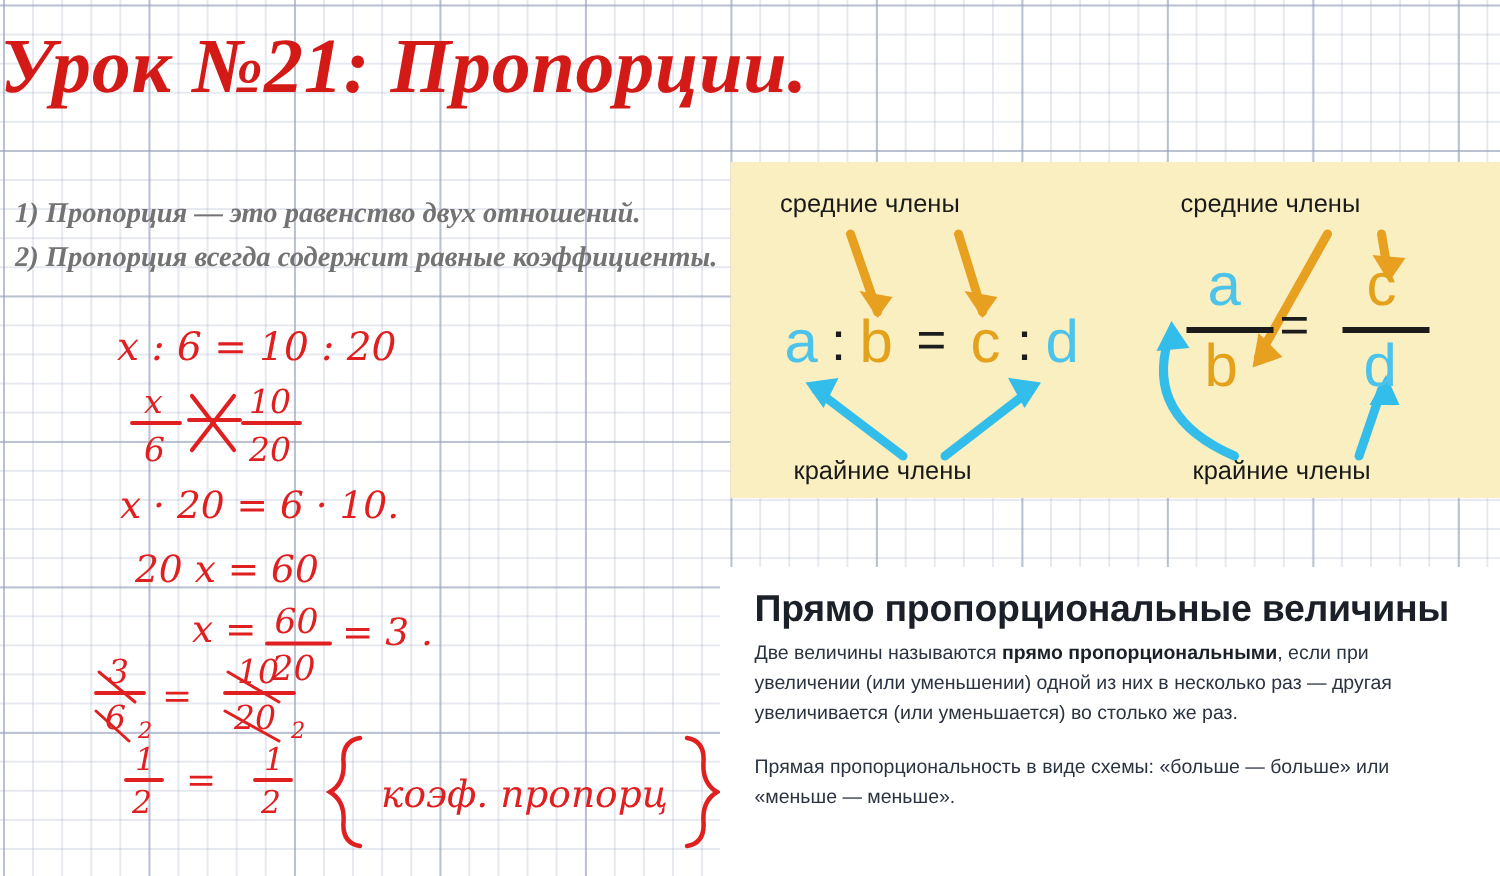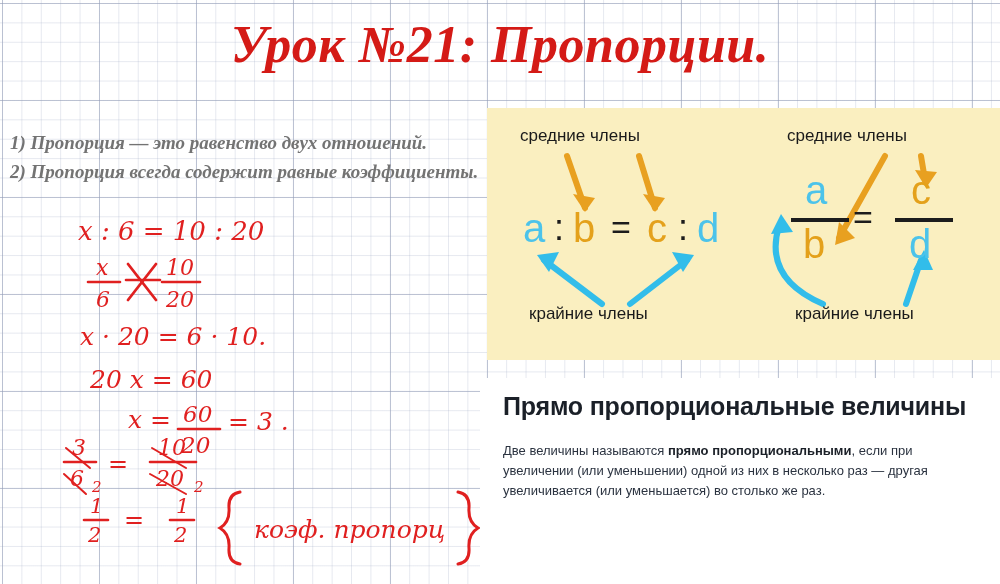--- a/index.html
+++ b/index.html
@@ -26,21 +26,21 @@
       97px 97px,
       97px 97px,
       19.4px 19.4px,
       19.4px 19.4px;
     background-position: 2px 3px, 2px 3px, 2px 3px, 2px 3px;
   }
   
   #title {
     position: absolute;
     left: 0; right: 0; top: 18px;
-    text-align: center;
+    text-align: left;
     font-family: "Liberation Serif", "DejaVu Serif", serif;
     font-style: italic;
     font-weight: bold;
     font-size: 52px;
     line-height: 1.05;
     color: #d41a16;
     letter-spacing: 0.5px;
   }
   
   #definitions {
@@ -64,21 +64,21 @@
   #handwriting svg { display:block; }
   .hw-text {
     font-family: "DejaVu Serif", "Liberation Serif", serif;
     fill: #e02020;
     font-style: italic;
   }
   
   #diagram {
     position: absolute;
     left: 487px; top: 108px;
-    width: 513px; height: 252px;
+    width: 513px; height: 224px;
     background: #faefc0;
     z-index: 4;
   }
   .diag-half { position: absolute; top: 0; height: 100%; }
   .diag-label {
     position: absolute;
     font-family: "Liberation Sans", sans-serif;
     font-size: 17px;
     color: #1a1a1a;
     white-space: nowrap;
@@ -106,21 +106,21 @@
     z-index: 4;
     padding: 14px 20px 0 23px;
     box-sizing: border-box;
   }
   #info-heading {
     font-family: "Liberation Sans", sans-serif;
     font-size: 25px;
     font-weight: bold;
     color: #1b2028;
     letter-spacing: -0.2px;
-    margin: 0 0 20px 0;
+    margin: 0 0 4px 0;
   }
   .info-para {
     font-family: "Liberation Sans", sans-serif;
     font-size: 13px;
     line-height: 20px;
     color: #2b3340;
     margin: 0 0 16px 0;
   }
   .info-para b { font-weight: bold; color:#1b2028; }
 </style>
@@ -251,15 +251,16 @@
       <div class="frac-bar" style="left:152px; top:110px; width:58px;"></div>
       <div class="term blue" style="left:166px; top:116px;">d</div>
 
       <div class="diag-label" style="left:52px; top:196px;">крайние члены</div>
     </div>
   </div>
 
   <div id="infopanel">
     <div id="info-heading">Прямо пропорциональные величины</div>
     <p class="info-para"><span>Две величины называются </span><b>прямо пропорциональными</b><span>, если при увеличении (или уменьшении) одной из них в несколько раз — другая увеличивается (или уменьшается) во столько же раз.</span></p>
+    <p class="info-para">Прямая пропорциональность в виде схемы: «больше — больше» или «меньше — меньше».</p>
   </div>
 
 </div>
 
 </body></html>

